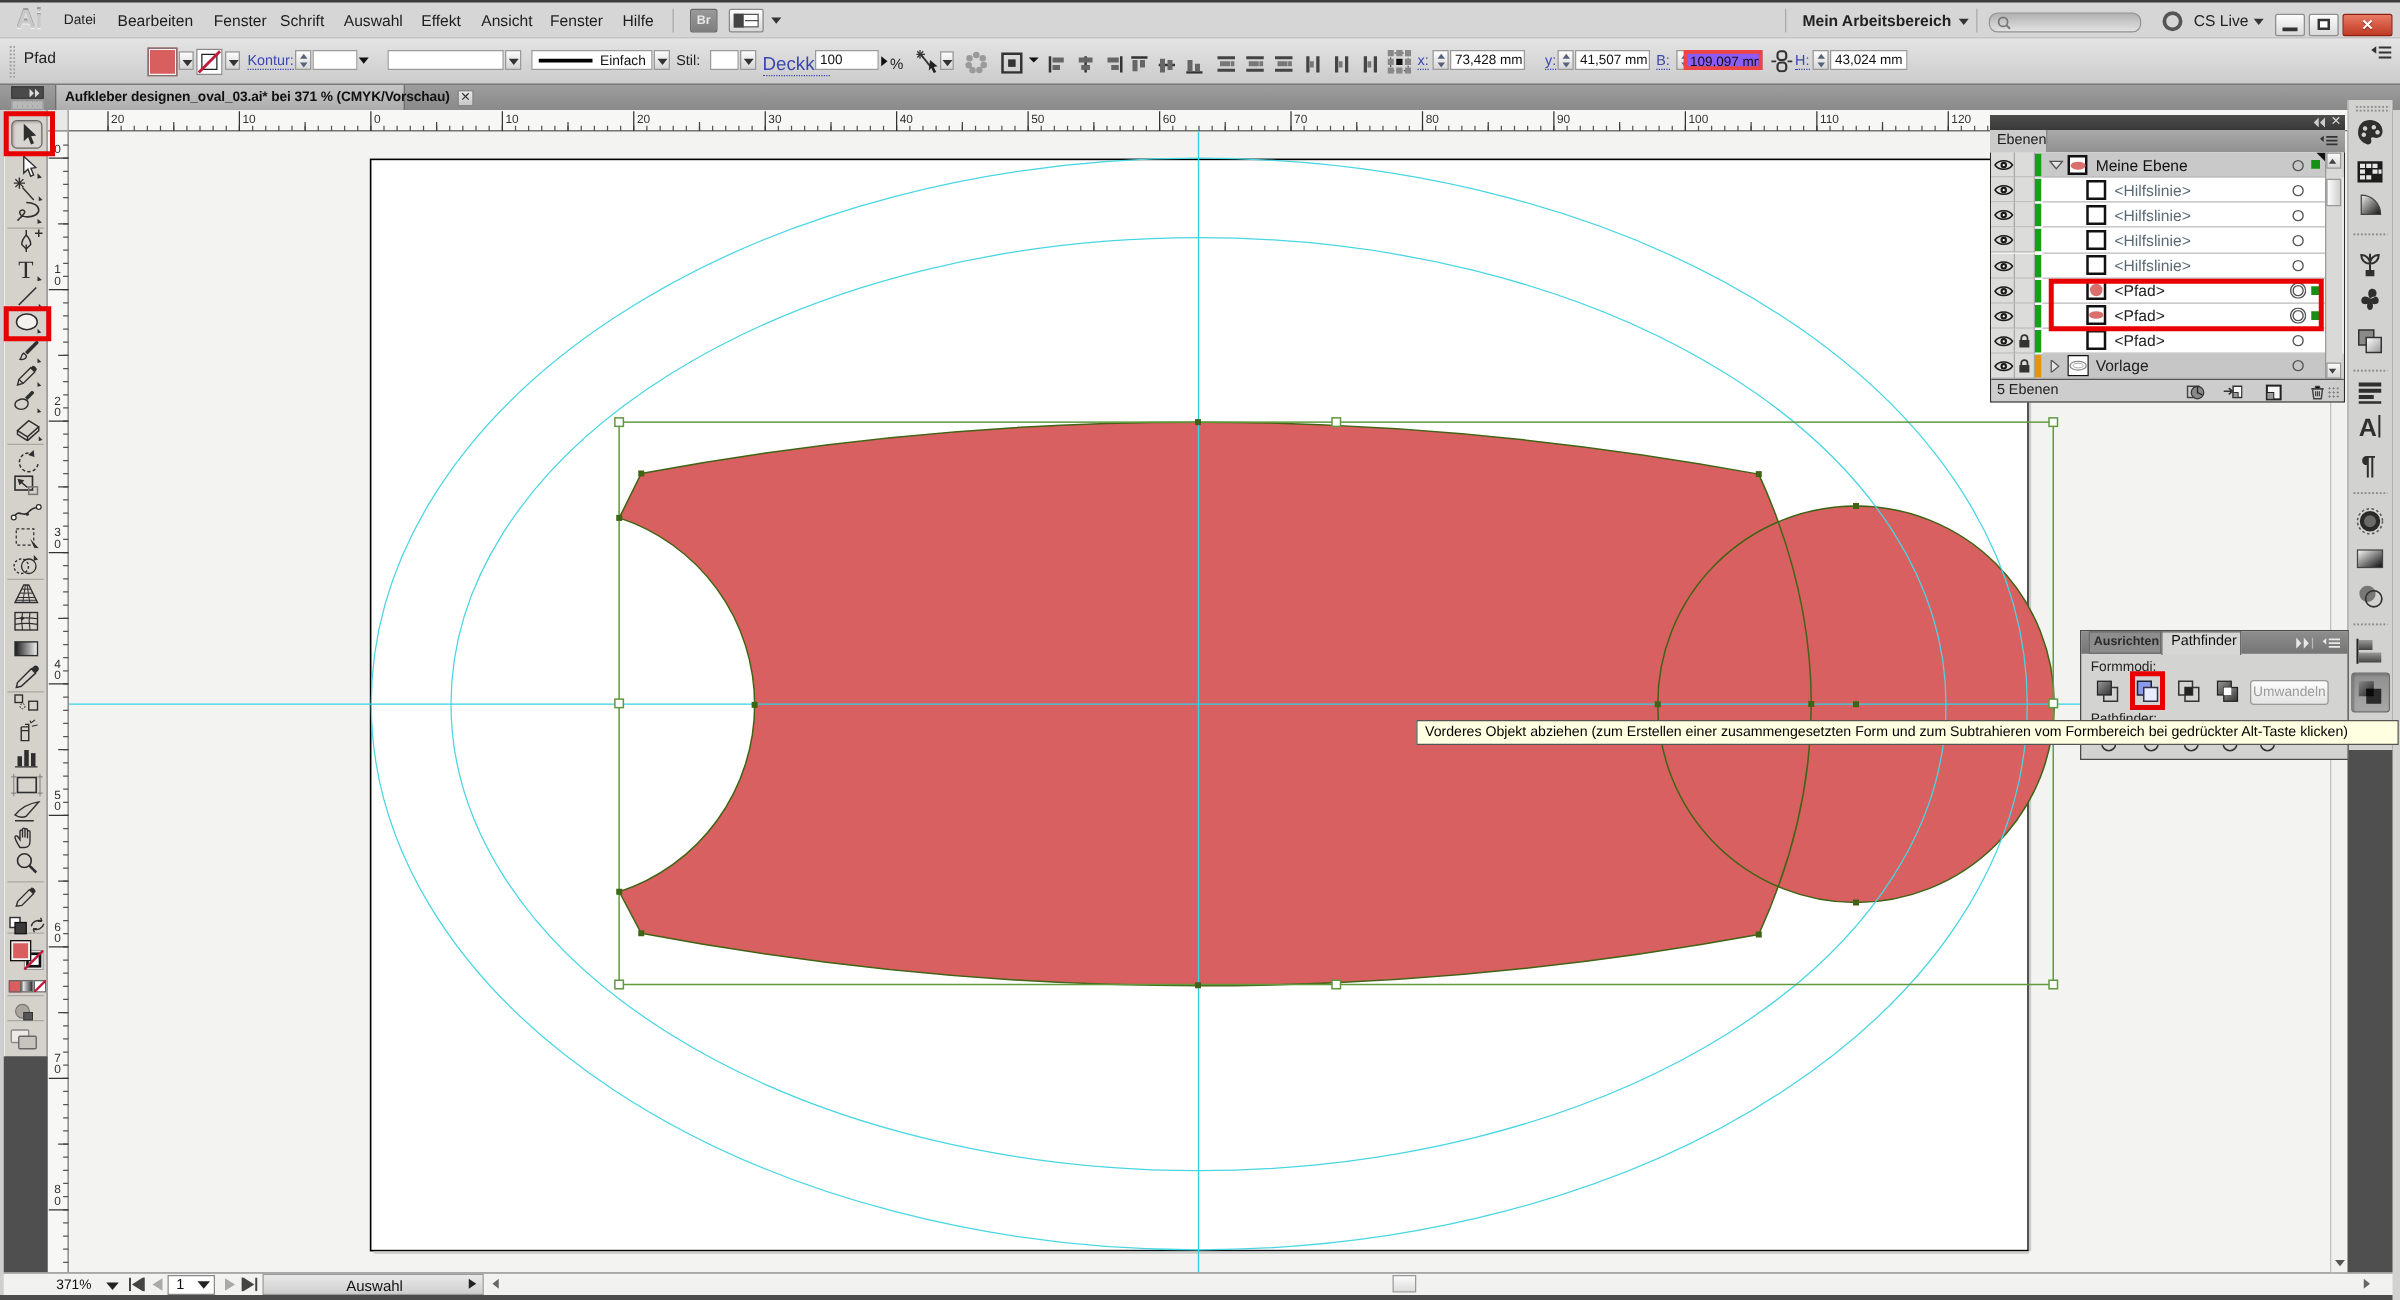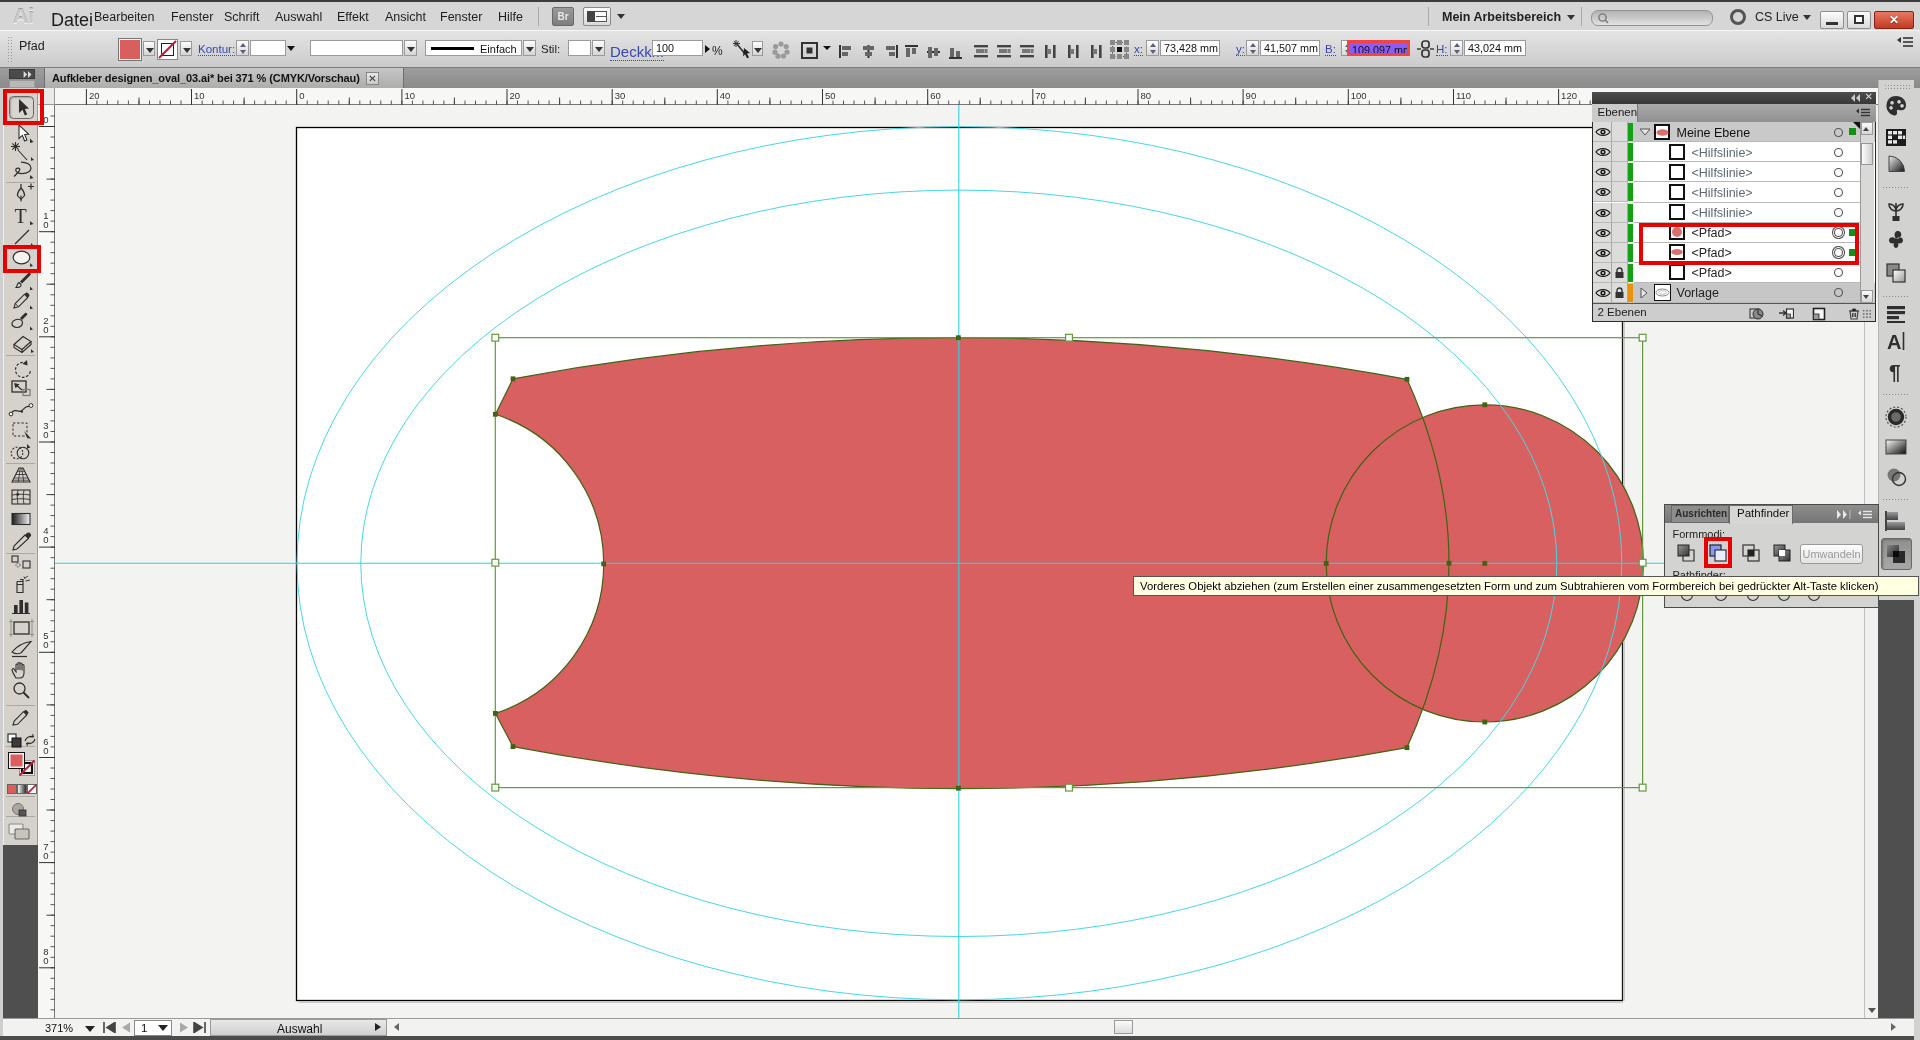--- a/index.html
+++ b/index.html
@@ -3,21 +3,21 @@
 <style>
 * { margin:0; padding:0; box-sizing:border-box; }
 html,body { width:1920px; height:1040px; overflow:hidden; font-family:"Liberation Sans",sans-serif; }
 body { background:#4f4f4f; position:relative; }
 .abs { position:absolute; }
 </style></head>
 <body>
 
 <div class="abs" style="left:0;top:0;width:1920px;height:30px;background:#d6d6d6;border-top:2px solid #3c3c3c">
   <span class="abs" style="left:13px;top:2px;font-size:21px;font-weight:bold;color:#c9c9c9;text-shadow:0 1px 0 #f5f5f5,0 -1px 0 #9a9a9a">Ai</span>
-  <span class="abs" style="left:51px;top:8px;font-size:18px;color:#1d1d1d">Datei</span>
+  <span class="abs" style="left:51px;top:8px;font-size:11px;color:#1d1d1d">Datei</span>
     <span class="abs" style="left:94px;top:8px;font-size:12.5px;color:#1d1d1d">Bearbeiten</span>
     <span class="abs" style="left:171px;top:8px;font-size:12.5px;color:#1d1d1d">Fenster</span>
     <span class="abs" style="left:224px;top:8px;font-size:12.5px;color:#1d1d1d">Schrift</span>
     <span class="abs" style="left:275px;top:8px;font-size:12.5px;color:#1d1d1d">Auswahl</span>
     <span class="abs" style="left:337px;top:8px;font-size:12.5px;color:#1d1d1d">Effekt</span>
     <span class="abs" style="left:385px;top:8px;font-size:12.5px;color:#1d1d1d">Ansicht</span>
     <span class="abs" style="left:440px;top:8px;font-size:12.5px;color:#1d1d1d">Fenster</span>
     <span class="abs" style="left:498px;top:8px;font-size:12.5px;color:#1d1d1d">Hilfe</span>
   <div class="abs" style="left:538px;top:5px;width:1px;height:19px;background:#a9a9a9"></div>
   <div class="abs" style="left:552px;top:5px;width:22px;height:19px;background:linear-gradient(#9a9a9a,#7e7e7e);border:1px solid #6a6a6a;border-radius:2px;color:#e8e8e8;font-size:10px;font-weight:bold;text-align:center;line-height:17px">Br</div>
@@ -239,21 +239,21 @@
     </g>
   </svg>
 
 <div class="abs" style="left:0;top:68px;width:1920px;height:20px;background:linear-gradient(#9d9d9d,#8a8a8a)">
   <div class="abs" style="left:9px;top:1px;width:26px;height:10px;background:#4a4a4a;border:1px solid #3a3a3a">
     <svg width="12" height="7" style="position:absolute;left:12px;top:1px" viewBox="0 0 12 8">
         <path d="M1,0 l4,4 -4,4 z M6,0 l4,4 -4,4 z" fill="#ddd"></path>
       </svg>
   </div>
   <div class="abs" style="left:9px;top:12px;width:26px;height:8px;background:#b8b8b8;border:1px solid #9a9a9a;background-image:radial-gradient(#8a8a8a 22%,transparent 23%);background-size:4px 4px;background-position:2px 2px"></div>
-  <div class="abs" style="left:44px;top:0;width:360px;height:20px;background:linear-gradient(#c6c6c6,#adadad);border-right:1px solid #6e6e6e;border-left:1px solid #6e6e6e">
+  <div class="abs" style="left:44px;top:0;width:280px;height:20px;background:linear-gradient(#c6c6c6,#adadad);border-right:1px solid #6e6e6e;border-left:1px solid #6e6e6e">
     <span class="abs" style="left:7px;top:3.5px;font-size:11px;letter-spacing:-0.1px;font-weight:bold;color:#111;white-space:nowrap">Aufkleber designen_oval_03.ai* bei 371&nbsp;% (CMYK/Vorschau)</span>
     <div class="abs" style="left:321px;top:3.5px;width:13px;height:13px;border:1px solid #888;background:linear-gradient(#e8e8e8,#c8c8c8);color:#333;font-size:10px;line-height:11px;text-align:center">✕</div>
   </div>
 </div>
 <div class="abs" style="left:0;top:88px;width:1920px;height:952px;background:#4f4f4f"></div>
 <svg style="position:absolute;left:38px;top:88px" width="1866" height="17" viewBox="38 88 1866 17">
     <rect x="38" y="88" width="1866" height="17" fill="#f7f7f5"></rect>
     <line x1="38" y1="104.5" x2="1904" y2="104.5" stroke="#777" stroke-width="1"></line>
     <line x1="86.4" y1="100.5" x2="86.4" y2="105" stroke="#555" stroke-width="1"></line>
     <line x1="96.9" y1="100.5" x2="96.9" y2="105" stroke="#555" stroke-width="1"></line>
@@ -1133,21 +1133,21 @@
 <svg width="13" height="13" style="position:absolute;left:1831.5px;top:286.4px" viewBox="0 0 13 13">
     <circle cx="6.5" cy="6.5" r="4" fill="none" stroke="#555" stroke-width="1.1"></circle>
   </svg>
 <div class="abs" style="left:1859.5px;top:122.1px;width:14px;height:180.9px;background:#d9d9d7;border-left:1px solid #9a9a9a"></div>
 <div class="abs" style="left:1860.5px;top:122.1px;width:12px;height:13px;background:linear-gradient(#fbfbfb,#d5d5d5);border:1px solid #999"></div>
 <span class="abs" style="left:1863.0px;top:126.6px;width:0;height:0;border-left:3.5px solid transparent;border-right:3.5px solid transparent;border-bottom:4.5px solid #444"></span>
 <div class="abs" style="left:1860.5px;top:290.0px;width:12px;height:13px;background:linear-gradient(#fbfbfb,#d5d5d5);border:1px solid #999"></div>
 <span class="abs" style="left:1863.0px;top:294.5px;width:0;height:0;border-left:3.5px solid transparent;border-right:3.5px solid transparent;border-top:4.5px solid #444"></span>
 <div class="abs" style="left:1860.5px;top:143.1px;width:12px;height:22px;background:linear-gradient(90deg,#fdfdfd,#cfcfcf);border:1px solid #999"></div>
 <div class="abs" style="left:1592.5px;top:303.0px;width:282px;height:18.0px;background:#cdcdcd;border-top:1px solid #555"></div>
-<span class="abs" style="left:1597.5px;top:306.0px;font-size:11.5px;color:#222">2 Ebenen</span>
+<span class="abs" style="left:1597.5px;top:306.0px;font-size:11.5px;color:#222">5 Ebenen</span>
 <svg width="16" height="15" style="position:absolute;left:1748.5px;top:305.5px" viewBox="0 0 16 15">
     <rect x="1" y="3" width="9" height="9" fill="none" stroke="#444" stroke-width="1.2"></rect>
     <circle cx="9" cy="8" r="5" fill="#888" stroke="#333" stroke-width="1"></circle>
     <path d="M9,3.5 L9,8 L13,10" fill="none" stroke="#222" stroke-width="1"></path>
   </svg>
 <svg width="16" height="15" style="position:absolute;left:1777.5px;top:305.5px" viewBox="0 0 16 15">
     <path d="M1,7 h6 M5,4.5 l3,2.5 -3,2.5" fill="none" stroke="#333" stroke-width="1.3"></path>
     <rect x="8.5" y="3" width="7" height="9" fill="#f5f5f5" stroke="#333" stroke-width="1.2"></rect>
     <rect x="8.5" y="8" width="4" height="4" fill="#999" stroke="#333" stroke-width="0.8"></rect>
   </svg>

